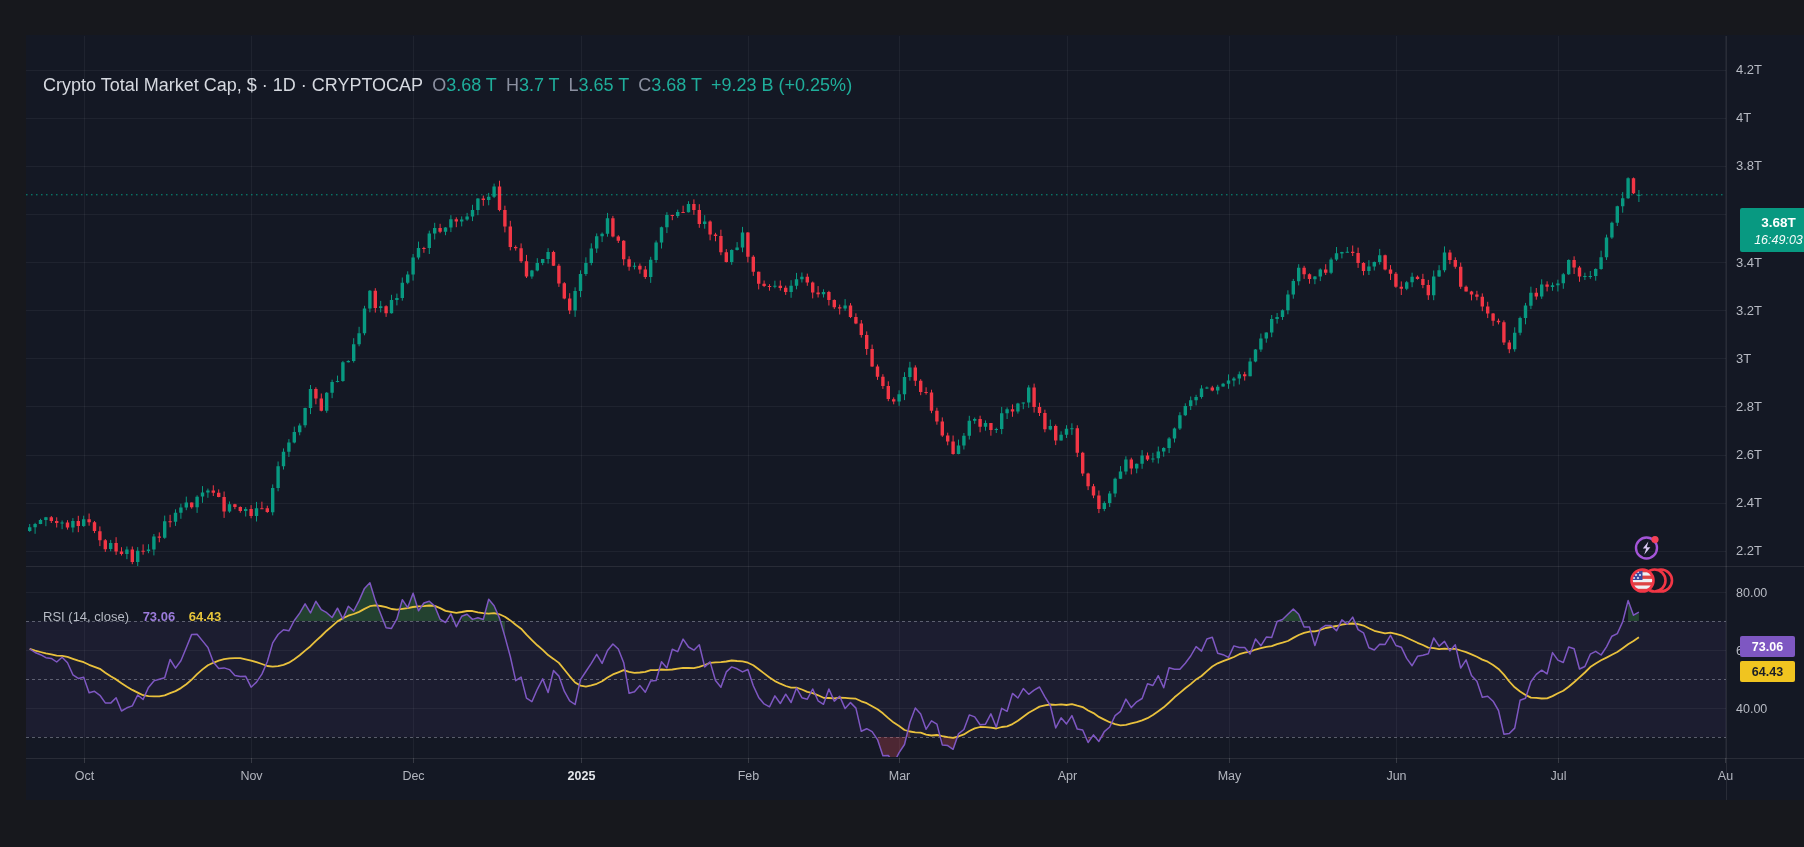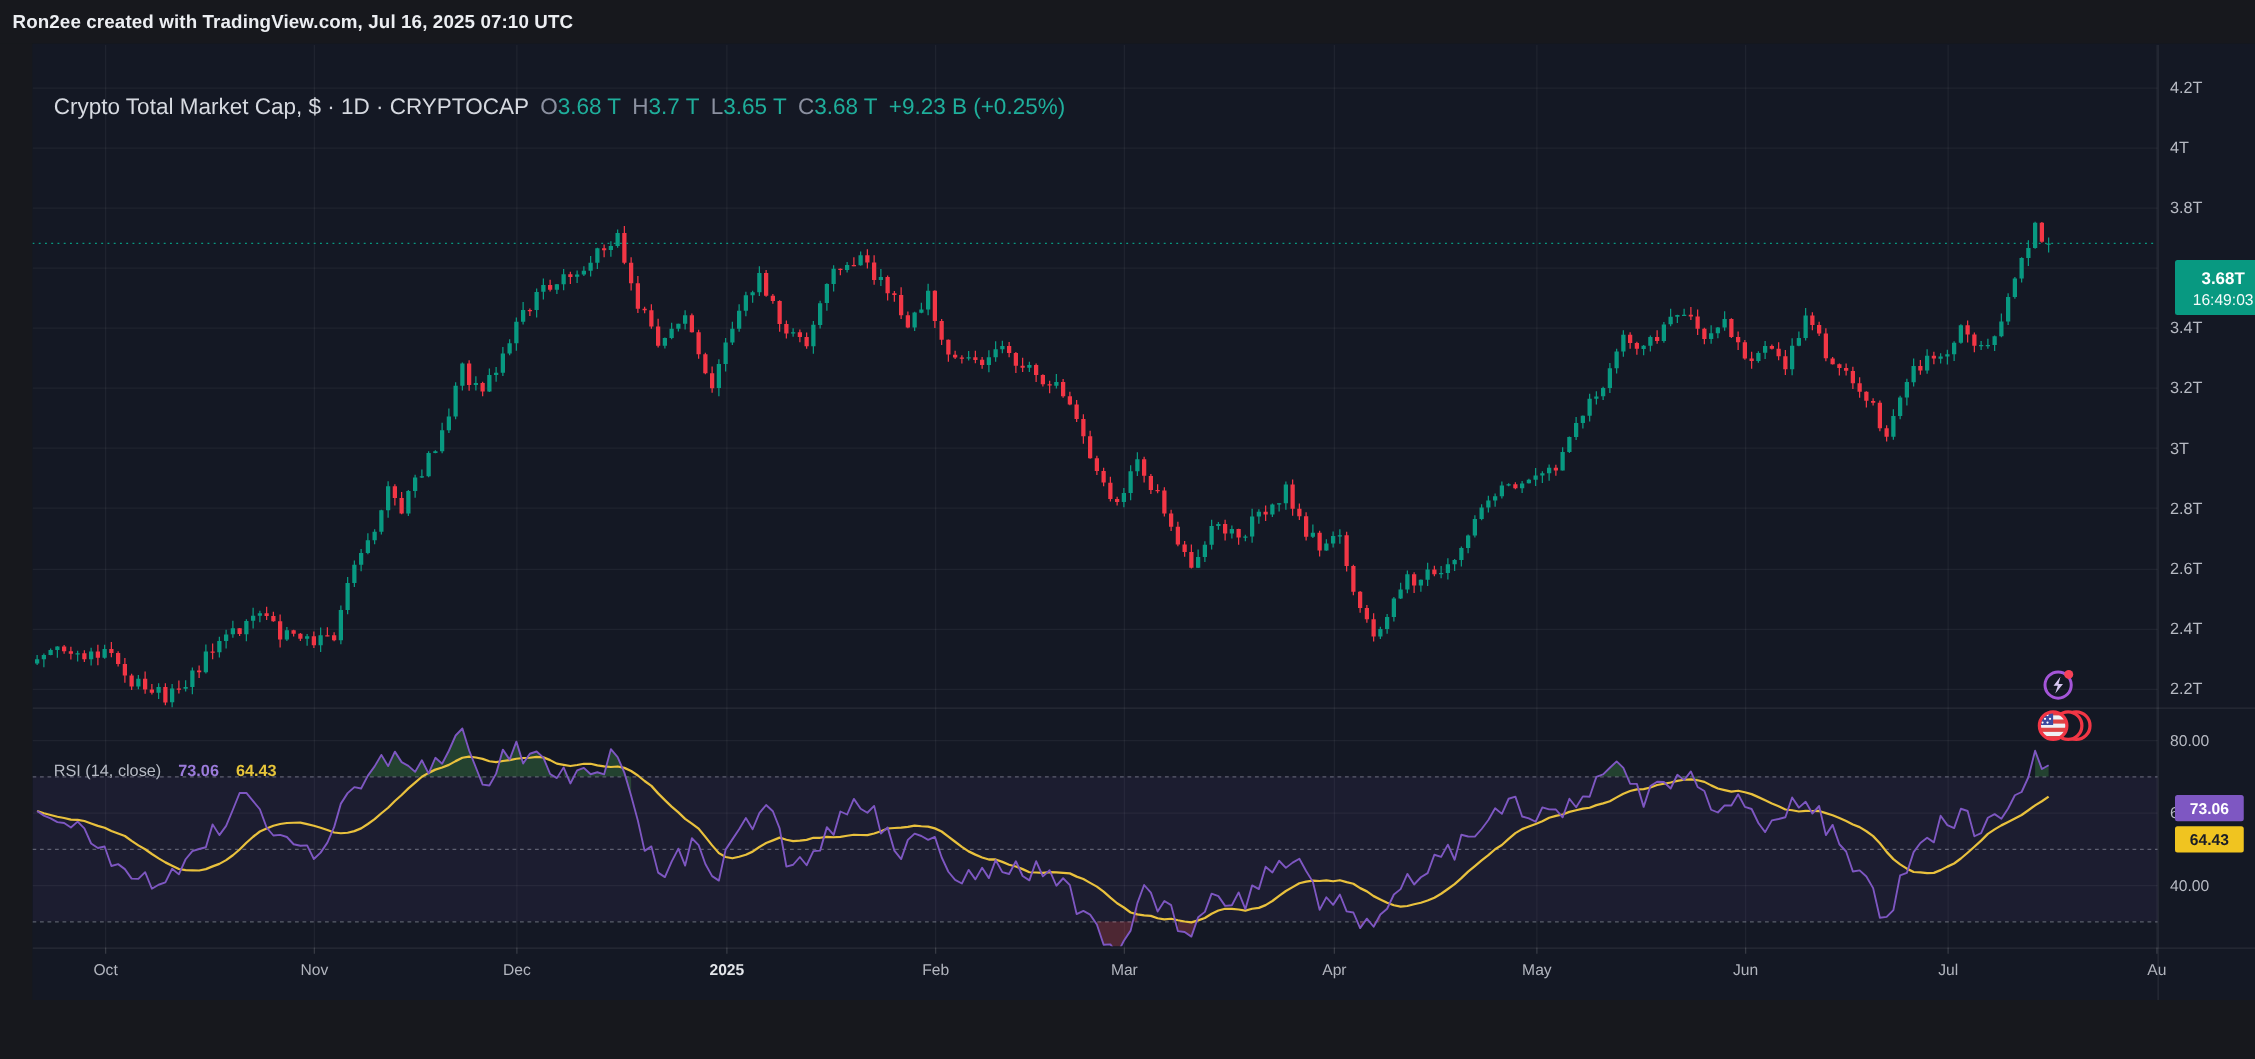--- a/index.html
+++ b/index.html
@@ -14,39 +14,36 @@
   #legend .sym{color:#d6d9e0;}
   #legend .olabel{color:#8b90a0;margin-left:9px;}
   #legend .oval{color:#1fae9b;}
   #legend .chg{color:#1fae9b;margin-left:9px;}
   #rsi-legend{left:17px;top:574px;font-size:13px;color:#b6bac4;text-align:center;}
   #rsi-legend .val-rsi{color:#9b7bdb;margin-left:10px;font-weight:bold;}
   #rsi-legend .val-ma{color:#e7c53a;margin-left:10px;font-weight:bold;}
   #price-badge{left:1714px;top:173px;width:77px;height:44px;background:#089981;border-radius:2px;
     display:flex;flex-direction:column;align-items:center;justify-content:center;color:#fff;}
   #price-badge .p{font-size:13.5px;font-weight:bold;line-height:19px;}
-  #price-badge .c{font-size:12.5px;line-height:16px;opacity:.96;}
+  #price-badge .c{font-size:12.5px;line-height:16px;opacity:.96;font-style:italic;}
   .rsi-badge{left:1714px;width:55px;height:21px;border-radius:2px;font-size:12.5px;font-weight:bold;
     display:flex;align-items:center;justify-content:center;}
   #rsi-badge-main{top:601px;background:#7e57c2;color:#fff;}
   #rsi-badge-ma{top:626px;background:#f0c420;color:#1a1d27;}
   #lightning-btn{left:1607px;top:497px;width:30px;height:30px;cursor:pointer;}
   #flag-btn{left:1601px;top:531px;width:48px;height:29px;cursor:pointer;}
   #footer{position:absolute;left:0;top:800px;width:1804px;height:47px;background:#17181d;}
   #footer .logo-wrap{position:absolute;left:36px;top:11px;display:flex;align-items:center;gap:9px;cursor:pointer;}
   #footer .brand{font-size:17px;font-weight:bold;color:#d4d7dd;letter-spacing:.2px;}
 </style>
 </head>
 <body>
 
 <div id="stage">
 
-  <div id="topbar">
-    <div class="attr">Ron2ee created with TradingView.com, Jul 16, 2025 07:10 UTC</div>
-  </div>
 
   <div id="widget">
     <svg id="chart-svg" width="1791" height="765" viewBox="13 35 1791 765">
         <defs>
           <clipPath id="clip-main">
             <rect x="13" y="36" width="1700" height="530"></rect>
           </clipPath>
           <clipPath id="clip-rsi">
             <rect x="13" y="567" width="1700" height="190"></rect>
           </clipPath>

